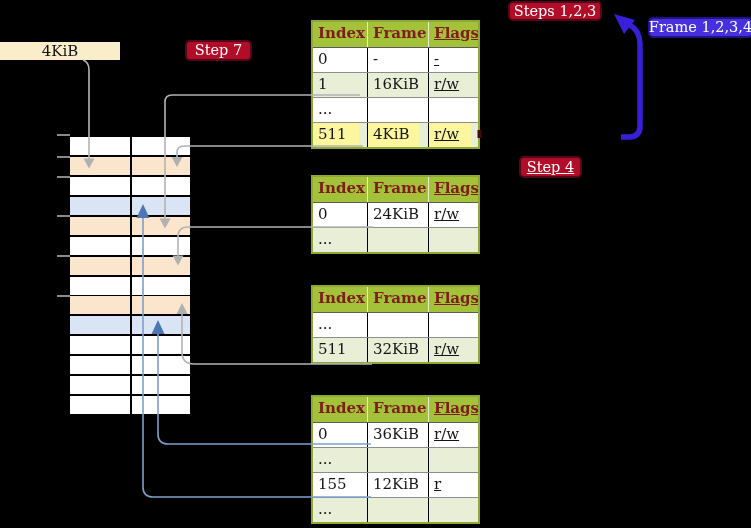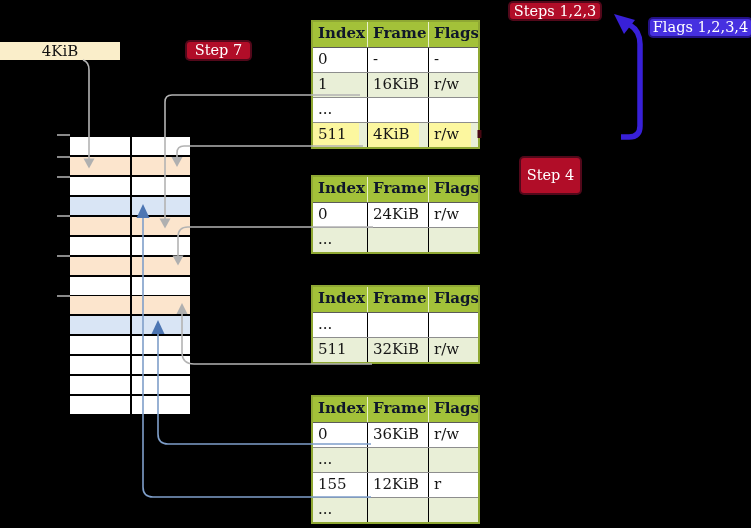--- a/index.html
+++ b/index.html
@@ -24,46 +24,46 @@
   .mem-row.free        { background:#ffffff; }
   .mem-row.page-table  { background:#fce5cd; }
   .mem-row.mapped-page { background:#d9e5f5; }
   .mem-divider { position:absolute; left:130px; top:137px; width:2px; height:278px; background:#000; }
   
   .pagetable {
     position:absolute; left:311px; width:169px; box-sizing:border-box;
     border:2px solid #8fa833; background:#fff;
   }
   .pt-row { display:flex; height:25px; box-sizing:border-box; }
-  .pt-row.pt-head { background:#a3c139; color:#0f172a; font-weight:bold; }
+  .pt-row.pt-head { background:#a3c139; color:#7f1d1d; font-weight:bold; }
   .pt-row.pt-body { background:#fff; color:#151515; }
   .pt-row.pt-body.tint { background:#e9efd7; }
   .pt-row.pt-body { border-top:1px solid #5a5a5a; }
   .pt-row.pt-body + .pt-row.pt-body { border-top:1px solid #8d8d8d; }
   .pt-cell { box-sizing:border-box; font-size:15px; line-height:22px; padding-left:5px; overflow:hidden; }
   .pt-cell:nth-child(1) { width:54px; }
   .pt-cell:nth-child(2) { width:61px; }
-  .pt-cell:nth-child(3) { width:50px; flex:1; }
+  .pt-cell:nth-child(3) { width:50px; flex:1;text-decoration:underline; }
   .pt-head .pt-cell + .pt-cell { border-left:1px solid rgba(255,255,255,.75); }
   .pt-body .pt-cell + .pt-cell { border-left:1px solid #000; }
   .pt-cell.hl { background:linear-gradient(90deg,#fcf79f 0,#fcf79f 85%,#e9efd7 85%); }
   
   #overlay { position:absolute; left:0; top:0; width:751px; height:528px; pointer-events:none; }
 </style>
 </head>
 <body>
 
 <div id="stage">
 
   <div class="frame-label">4KiB</div>
 
   <div class="badge red" style="left:187px; top:42px;  width:63px;  height:17px;">Step 7</div>
   <div class="badge red" style="left:510px; top:3px;  width:90px;  height:16px;">Steps 1,2,3</div>
-  <div class="badge blue" style="left:650px; top:19px;  width:101px; height:17px;">Flags 1,2,3,4</div>
-  <div class="badge red" style="left:521px; top:158px; width:59px;  height:35px;">Step 4</div>
+  <div class="badge blue" style="left:650px; top:19px;  width:101px; height:17px;">Frame 1,2,3,4</div>
+  <div class="badge red" style="left:521px; top:158px; width:59px;  height:18px;text-decoration:underline;">Step 4</div>
 
   <div style="position:absolute; inset:0;">
       <div class="mem-row free" style="top: 137px;"></div>
       <div class="mem-row page-table" style="top: 157px;"></div>
       <div class="mem-row free" style="top: 177px;"></div>
       <div class="mem-row mapped-page" style="top: 197px;"></div>
       <div class="mem-row page-table" style="top: 217px;"></div>
       <div class="mem-row free" style="top: 237px;"></div>
       <div class="mem-row page-table" style="top: 257px;"></div>
       <div class="mem-row free" style="top: 277px;"></div>

